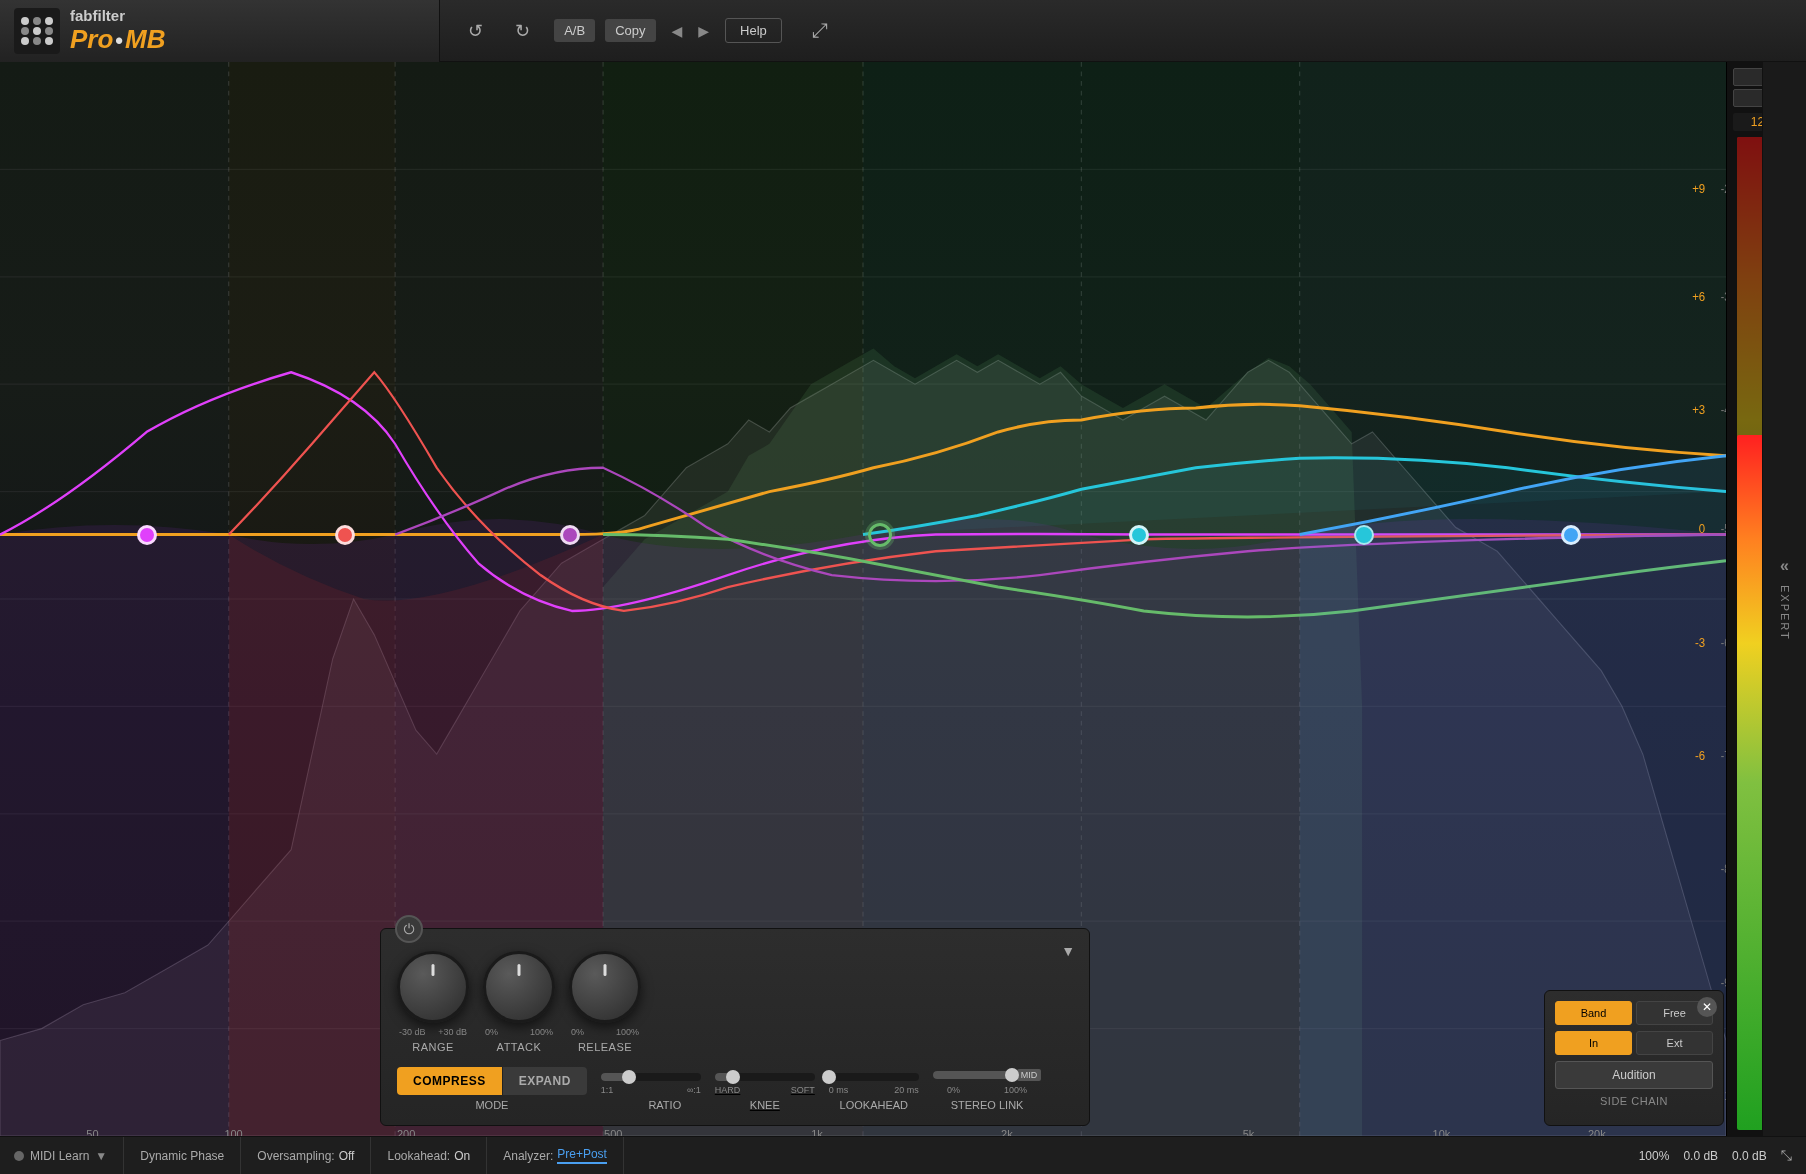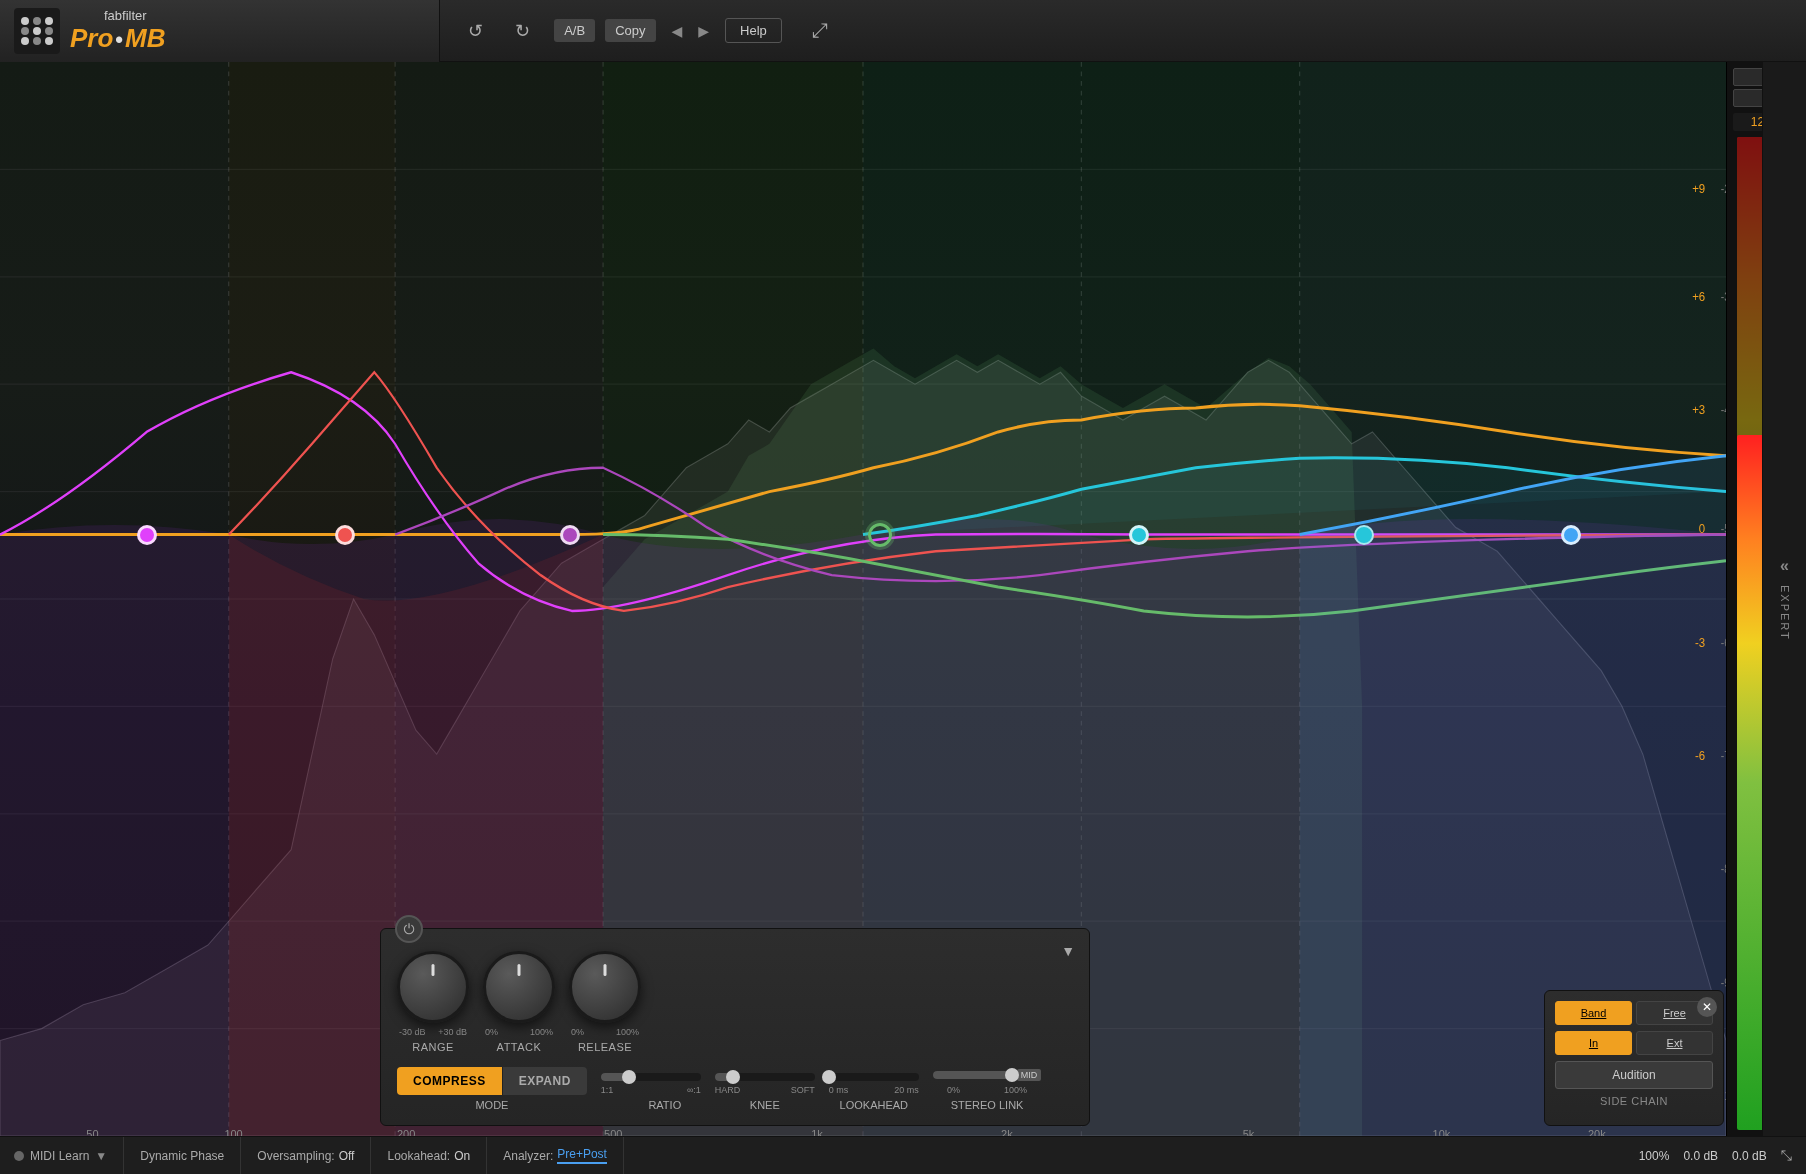--- a/index.html
+++ b/index.html
@@ -54,23 +54,22 @@
       border-radius: 50%;
       background: #888;
     }
     .logo-dot.active { background: #ccc; }
     #logo-text {
       display: flex;
       flex-direction: column;
     }
     #brand-name {
       color: #ccc;
-      font-size: 13px;
-      font-weight: 400;
-      margin-left: 34px;
+      font-size: 15px;
+      font-weight: 700;
     }
     #product-name {
       display: flex;
       align-items: baseline;
       gap: 0;
     }
     .pro-text {
       color: #f0a020;
       font-size: 26px;
       font-weight: bold;
@@ -352,21 +351,20 @@
     .sc-btn {
       flex: 1;
       padding: 5px;
       border: 1px solid #444;
       border-radius: 3px;
       font-size: 11px;
       color: #ccc;
       cursor: pointer;
       text-align: center;
       background: #333;
-      text-decoration: underline;
     }
     .sc-btn.active {
       background: #f0a020;
       color: #000;
       border-color: #f0a020;
     }
     .audition-btn {
       width: 100%;
       padding: 6px;
       background: #3a3a3a;
@@ -737,21 +735,21 @@
         <div style="height:100%;width:30%;background:#555;border-radius:4px;"></div>
         <div style="position:absolute;top:50%;left:28%;transform:translate(-50%,-50%);width:14px;height:14px;border-radius:50%;background:#ccc;cursor:pointer;"></div>
       </div>
       <div style="font-size:9px;color:#888;display:flex;justify-content:space-between;width:100px;">
         <span>1:1</span>
         <span>∞:1</span>
       </div>
       <div style="font-size:11px;color:#aaa;margin-left:28px;">RATIO</div>
     </div>
 
-    <div class="slider-group" style="display:flex;flex-direction:column;align-items:center;gap:4px;">
+    <div class="slider-group" style="display:flex;flex-direction:column;align-items:center;gap:4px;text-decoration:underline;">
       <div style="width:100px;height:8px;background:#1a1a1a;border-radius:4px;position:relative;">
         <div style="height:100%;width:20%;background:#555;border-radius:4px;"></div>
         <div style="position:absolute;top:50%;left:18%;transform:translate(-50%,-50%);width:14px;height:14px;border-radius:50%;background:#ccc;cursor:pointer;"></div>
       </div>
       <div style="font-size:9px;color:#888;display:flex;justify-content:space-between;width:100px;">
         <span>HARD</span>
         <span>SOFT</span>
       </div>
       <div style="font-size:11px;color:#aaa;">KNEE</div>
     </div>

